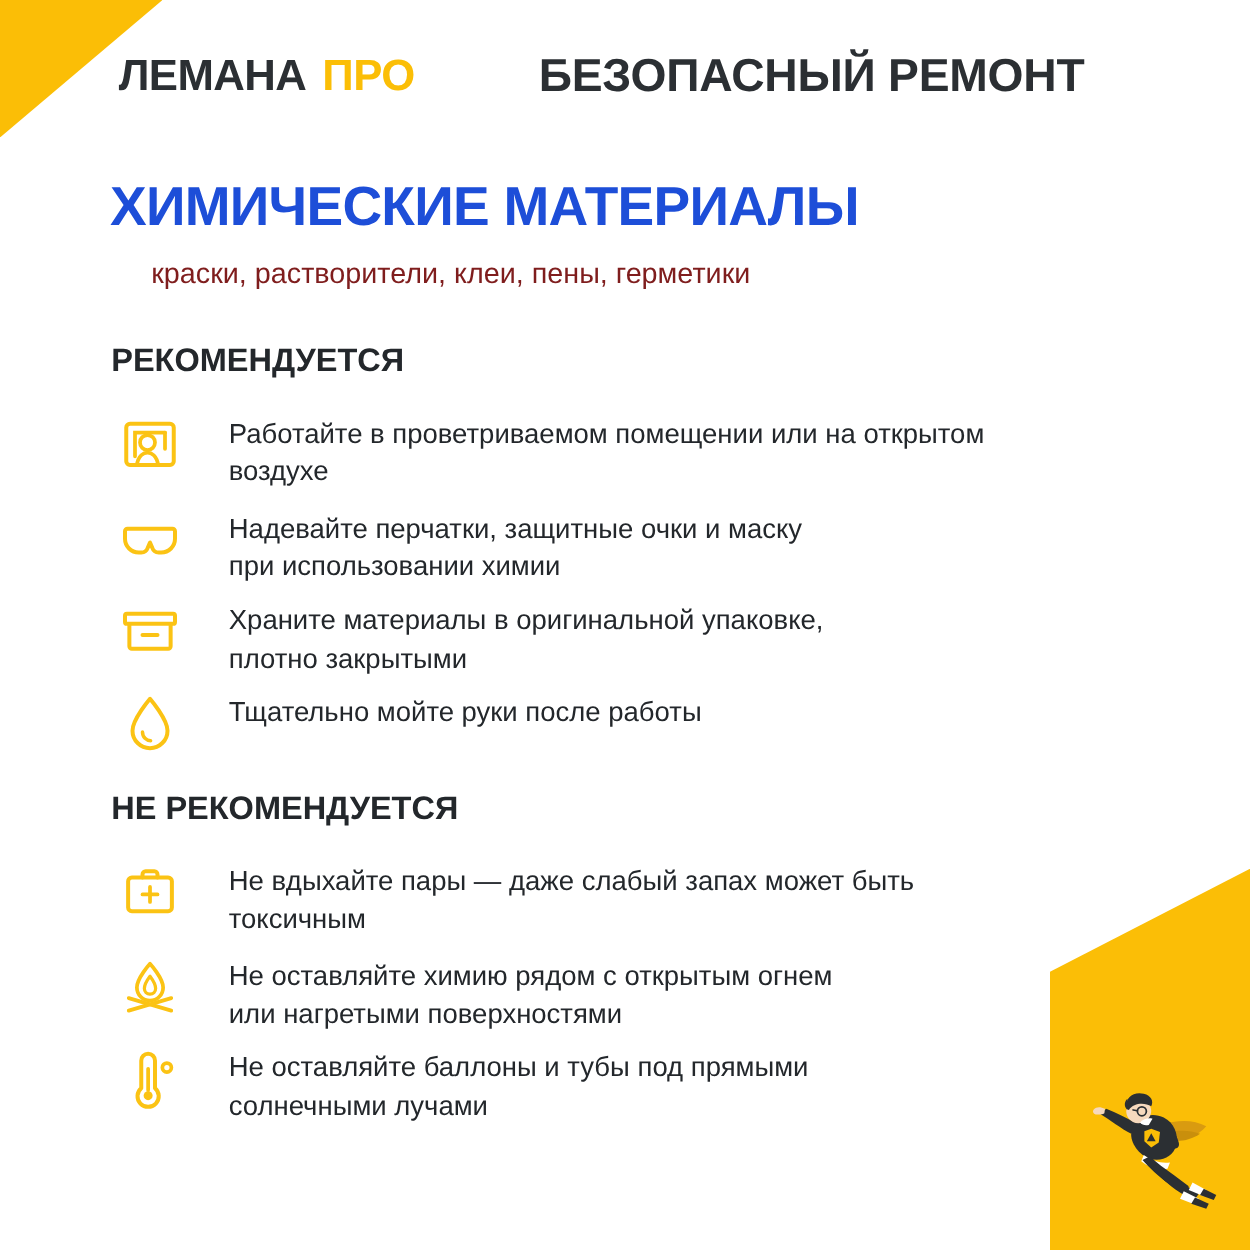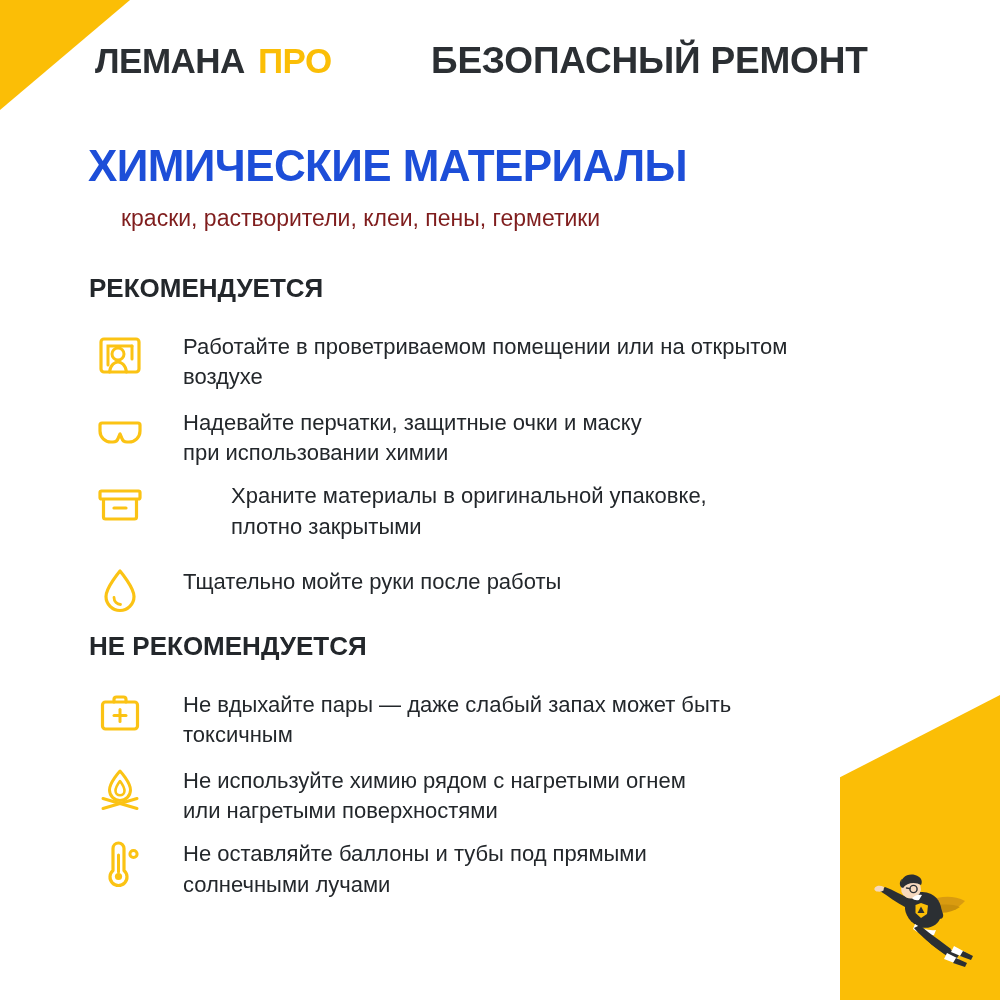--- a/index.html
+++ b/index.html
@@ -156,21 +156,21 @@
     color: #23272B;
     line-height: 1.38;
     max-width: 700px;
     padding-top: 7px;
   }
   .item-text .line2 { display: block; }
 
   
   #list-recommended .item:nth-child(1) { margin-bottom: 8px; }
   #list-recommended .item:nth-child(2) { margin-bottom: 6px; }
-  #list-recommended .item:nth-child(3) { margin-bottom: 18px; gap: 48px; }
+  #list-recommended .item:nth-child(3) { margin-bottom: 6px; }
   #list-not-recommended .item:nth-child(1) { margin-bottom: 8px; }
   #list-not-recommended .item:nth-child(2) { margin-bottom: 6px; }
 
   
   .mascot {
     position: absolute;
     left: 855px;
     top: 862px;
     width: 130px;
     height: 110px;
@@ -277,21 +277,21 @@
     <div class="item">
       <div class="item-icon">
         <svg width="46" height="46" viewBox="0 0 46 46" fill="none">
           <path d="M23 4 C23 4 12.5 15.5 12.5 23 C12.5 28.8 17.2 33.5 23 33.5 C28.8 33.5 33.5 28.8 33.5 23 C33.5 15.5 23 4 23 4 Z" stroke="#FBC314" stroke-width="3" stroke-linejoin="round"></path>
           <path d="M23 14 C23 14 18.5 20 18.5 23.8 C18.5 26.3 20.5 28.3 23 28.3 C25.5 28.3 27.5 26.3 27.5 23.8 C27.5 20 23 14 23 14 Z" stroke="#FBC314" stroke-width="2.6" stroke-linejoin="round"></path>
           <path d="M6 31.5 L40 41.5" stroke="#FBC314" stroke-width="3" stroke-linecap="round"></path>
           <path d="M40 31.5 L6 41.5" stroke="#FBC314" stroke-width="3" stroke-linecap="round"></path>
         </svg>
       </div>
       <div class="item-text">
-        <span>Не используйте химию рядом с нагретыми огнем</span>
+        <span>Не оставляйте химию рядом с открытым огнем</span>
         <span class="line2">или нагретыми поверхностями</span>
       </div>
     </div>
 
     <div class="item">
       <div class="item-icon">
         <svg width="44" height="50" viewBox="0 0 44 50" fill="none">
           <path d="M15 32.5 V10.5 a5.5 5.5 0 0 1 11 0 V32.5 a8.5 8.5 0 1 1 -11 0 Z" stroke="#FBC314" stroke-width="3.2" stroke-linejoin="round"></path>
           <path d="M20.5 17 v17" stroke="#FBC314" stroke-width="3" stroke-linecap="round"></path>
           <circle cx="20.5" cy="38.5" r="3.6" fill="#FBC314"></circle>

